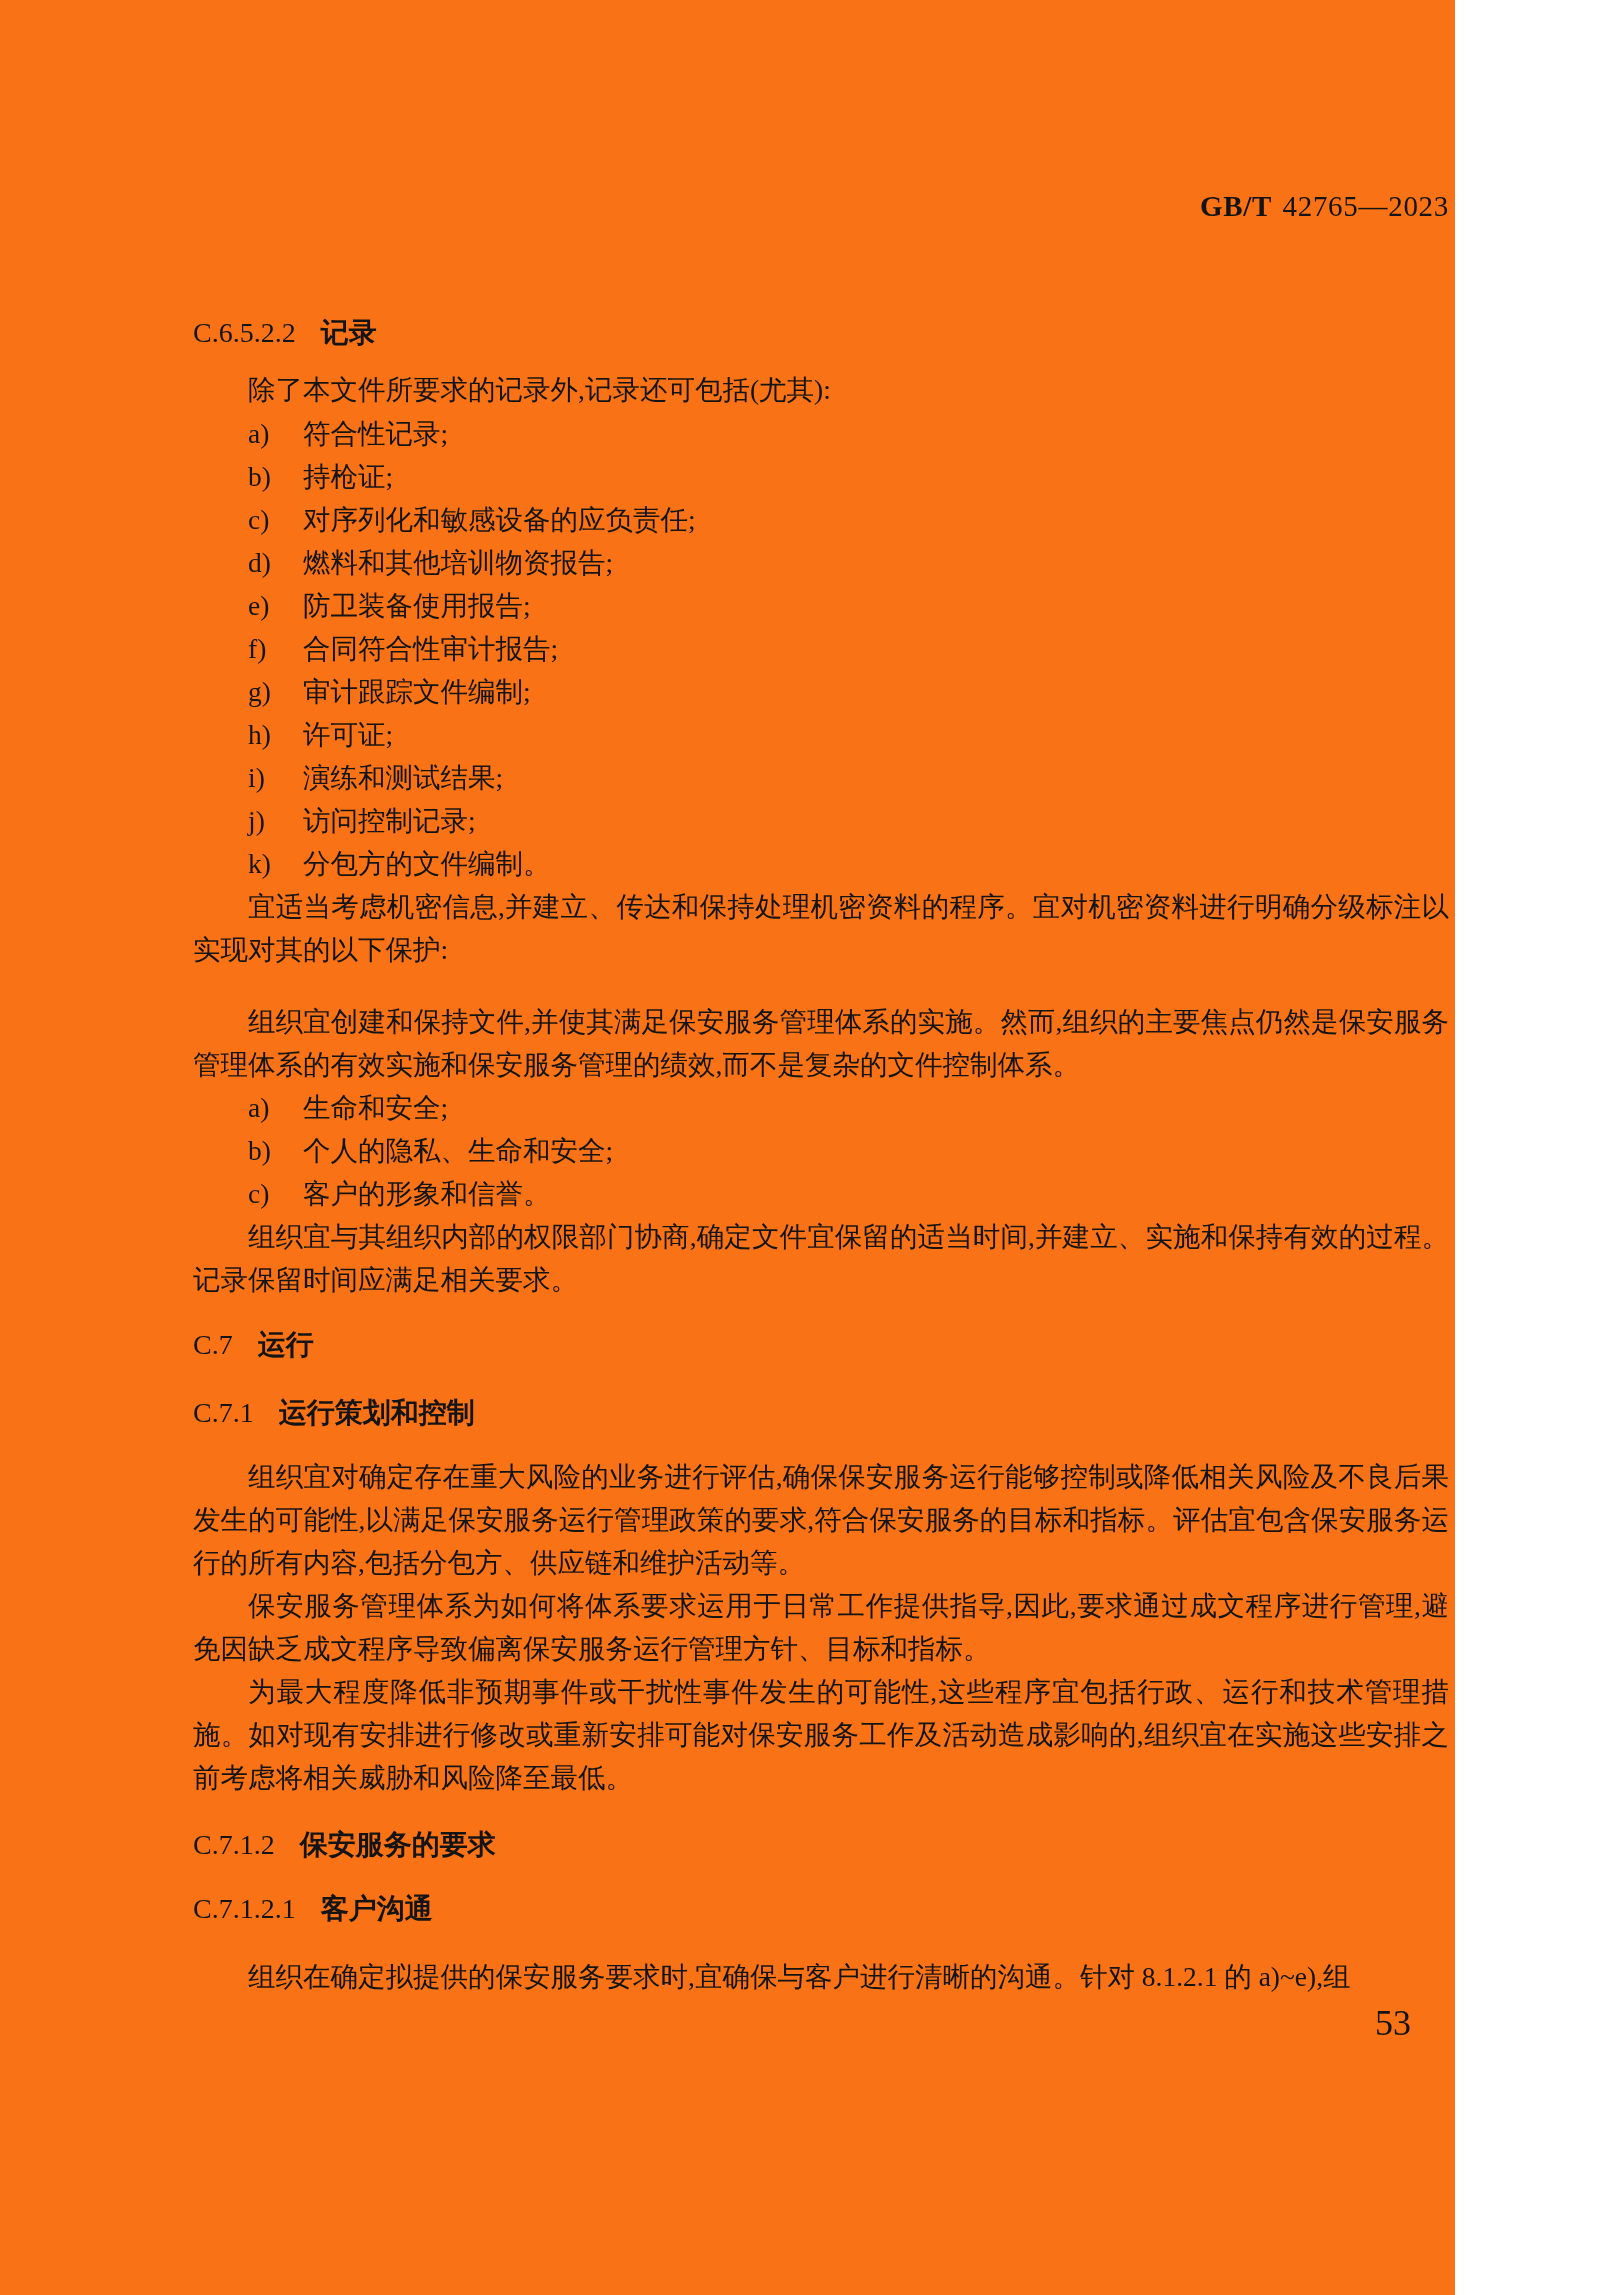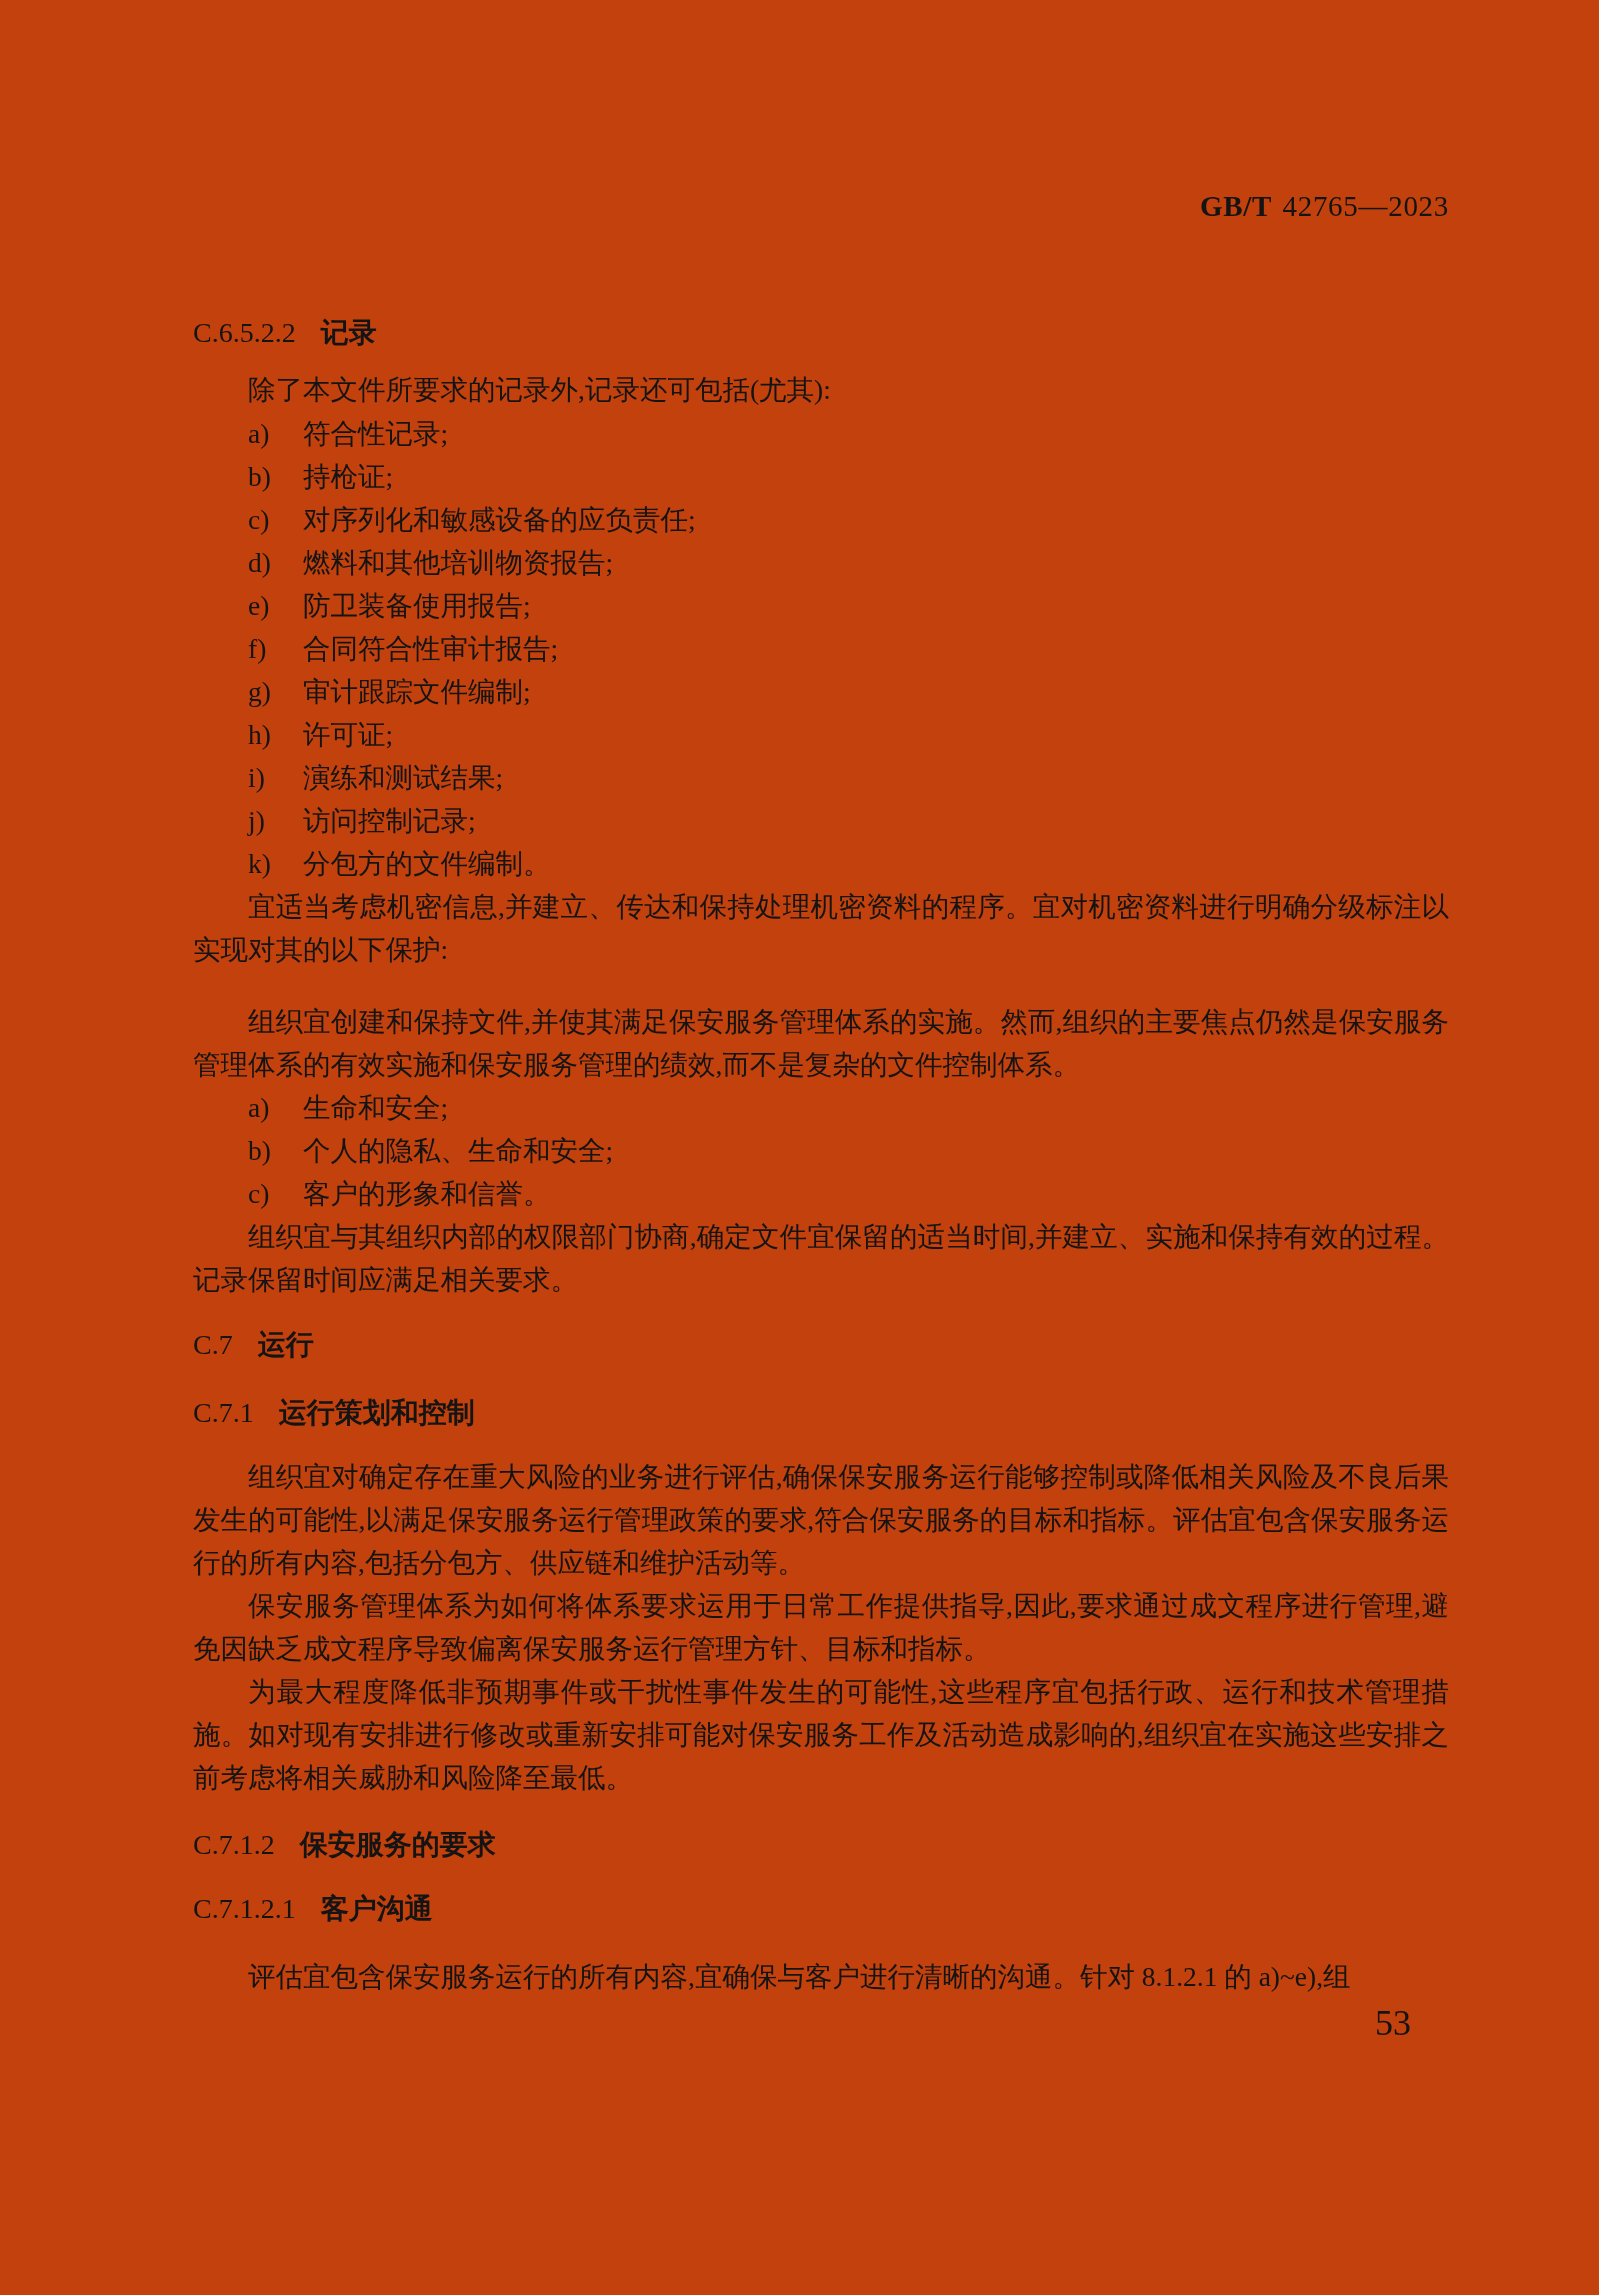--- a/index.html
+++ b/index.html
@@ -1,22 +1,22 @@
 <!DOCTYPE html>
 <html lang="zh" style="font-size:10.5px"><head>
 <meta charset="utf-8">
 <title>GB/T 42765—2023 · p.53</title>
 <style>
   * { margin: 0; padding: 0; box-sizing: border-box; }
   html, body { background: #ffffff; }
   .page {
     position: relative;
-    width: 1599px;
+    width: 1455px;
     height: 2295px;
-    background: #c2410c;
+    background: #f97316;
     color: #141414;
     font-family: "Liberation Serif", "DejaVu Serif", serif;
     overflow: hidden;
   }
   .content {
     position: absolute;
     left: 193px;
     top: 0;
     width: 1256px;
     padding-top: 192px;
@@ -141,19 +141,19 @@
     <div class="para" id="p-general-3">为最大程度降低非预期事件或干扰性事件发生的可能性,这些程序宜包括行政、运行和技术管理措施。如对现有安排进行修改或重新安排可能对保安服务工作及活动造成影响的,组织宜在实施这些安排之前考虑将相关威胁和风险降至最低。</div>
 
     <div class="heading" id="h-requirements">
       <span class="hnum">C.7.1.2</span><span class="htitle">保安服务的要求</span>
     </div>
 
     <div class="heading" id="h-customer-comm">
       <span class="hnum">C.7.1.2.1</span><span class="htitle">客户沟通</span>
     </div>
 
-    <div class="para" id="p-customer-comm">评估宜包含保安服务运行的所有内容,宜确保与客户进行清晰的沟通。针对 8.1.2.1 的 a)~e),组</div>
+    <div class="para" id="p-customer-comm">组织在确定拟提供的保安服务要求时,宜确保与客户进行清晰的沟通。针对 8.1.2.1 的 a)~e),组</div>
 
     <div class="page-footer" id="page-footer">53</div>
 
   </div>
 </div>
 
 
 </body></html>

